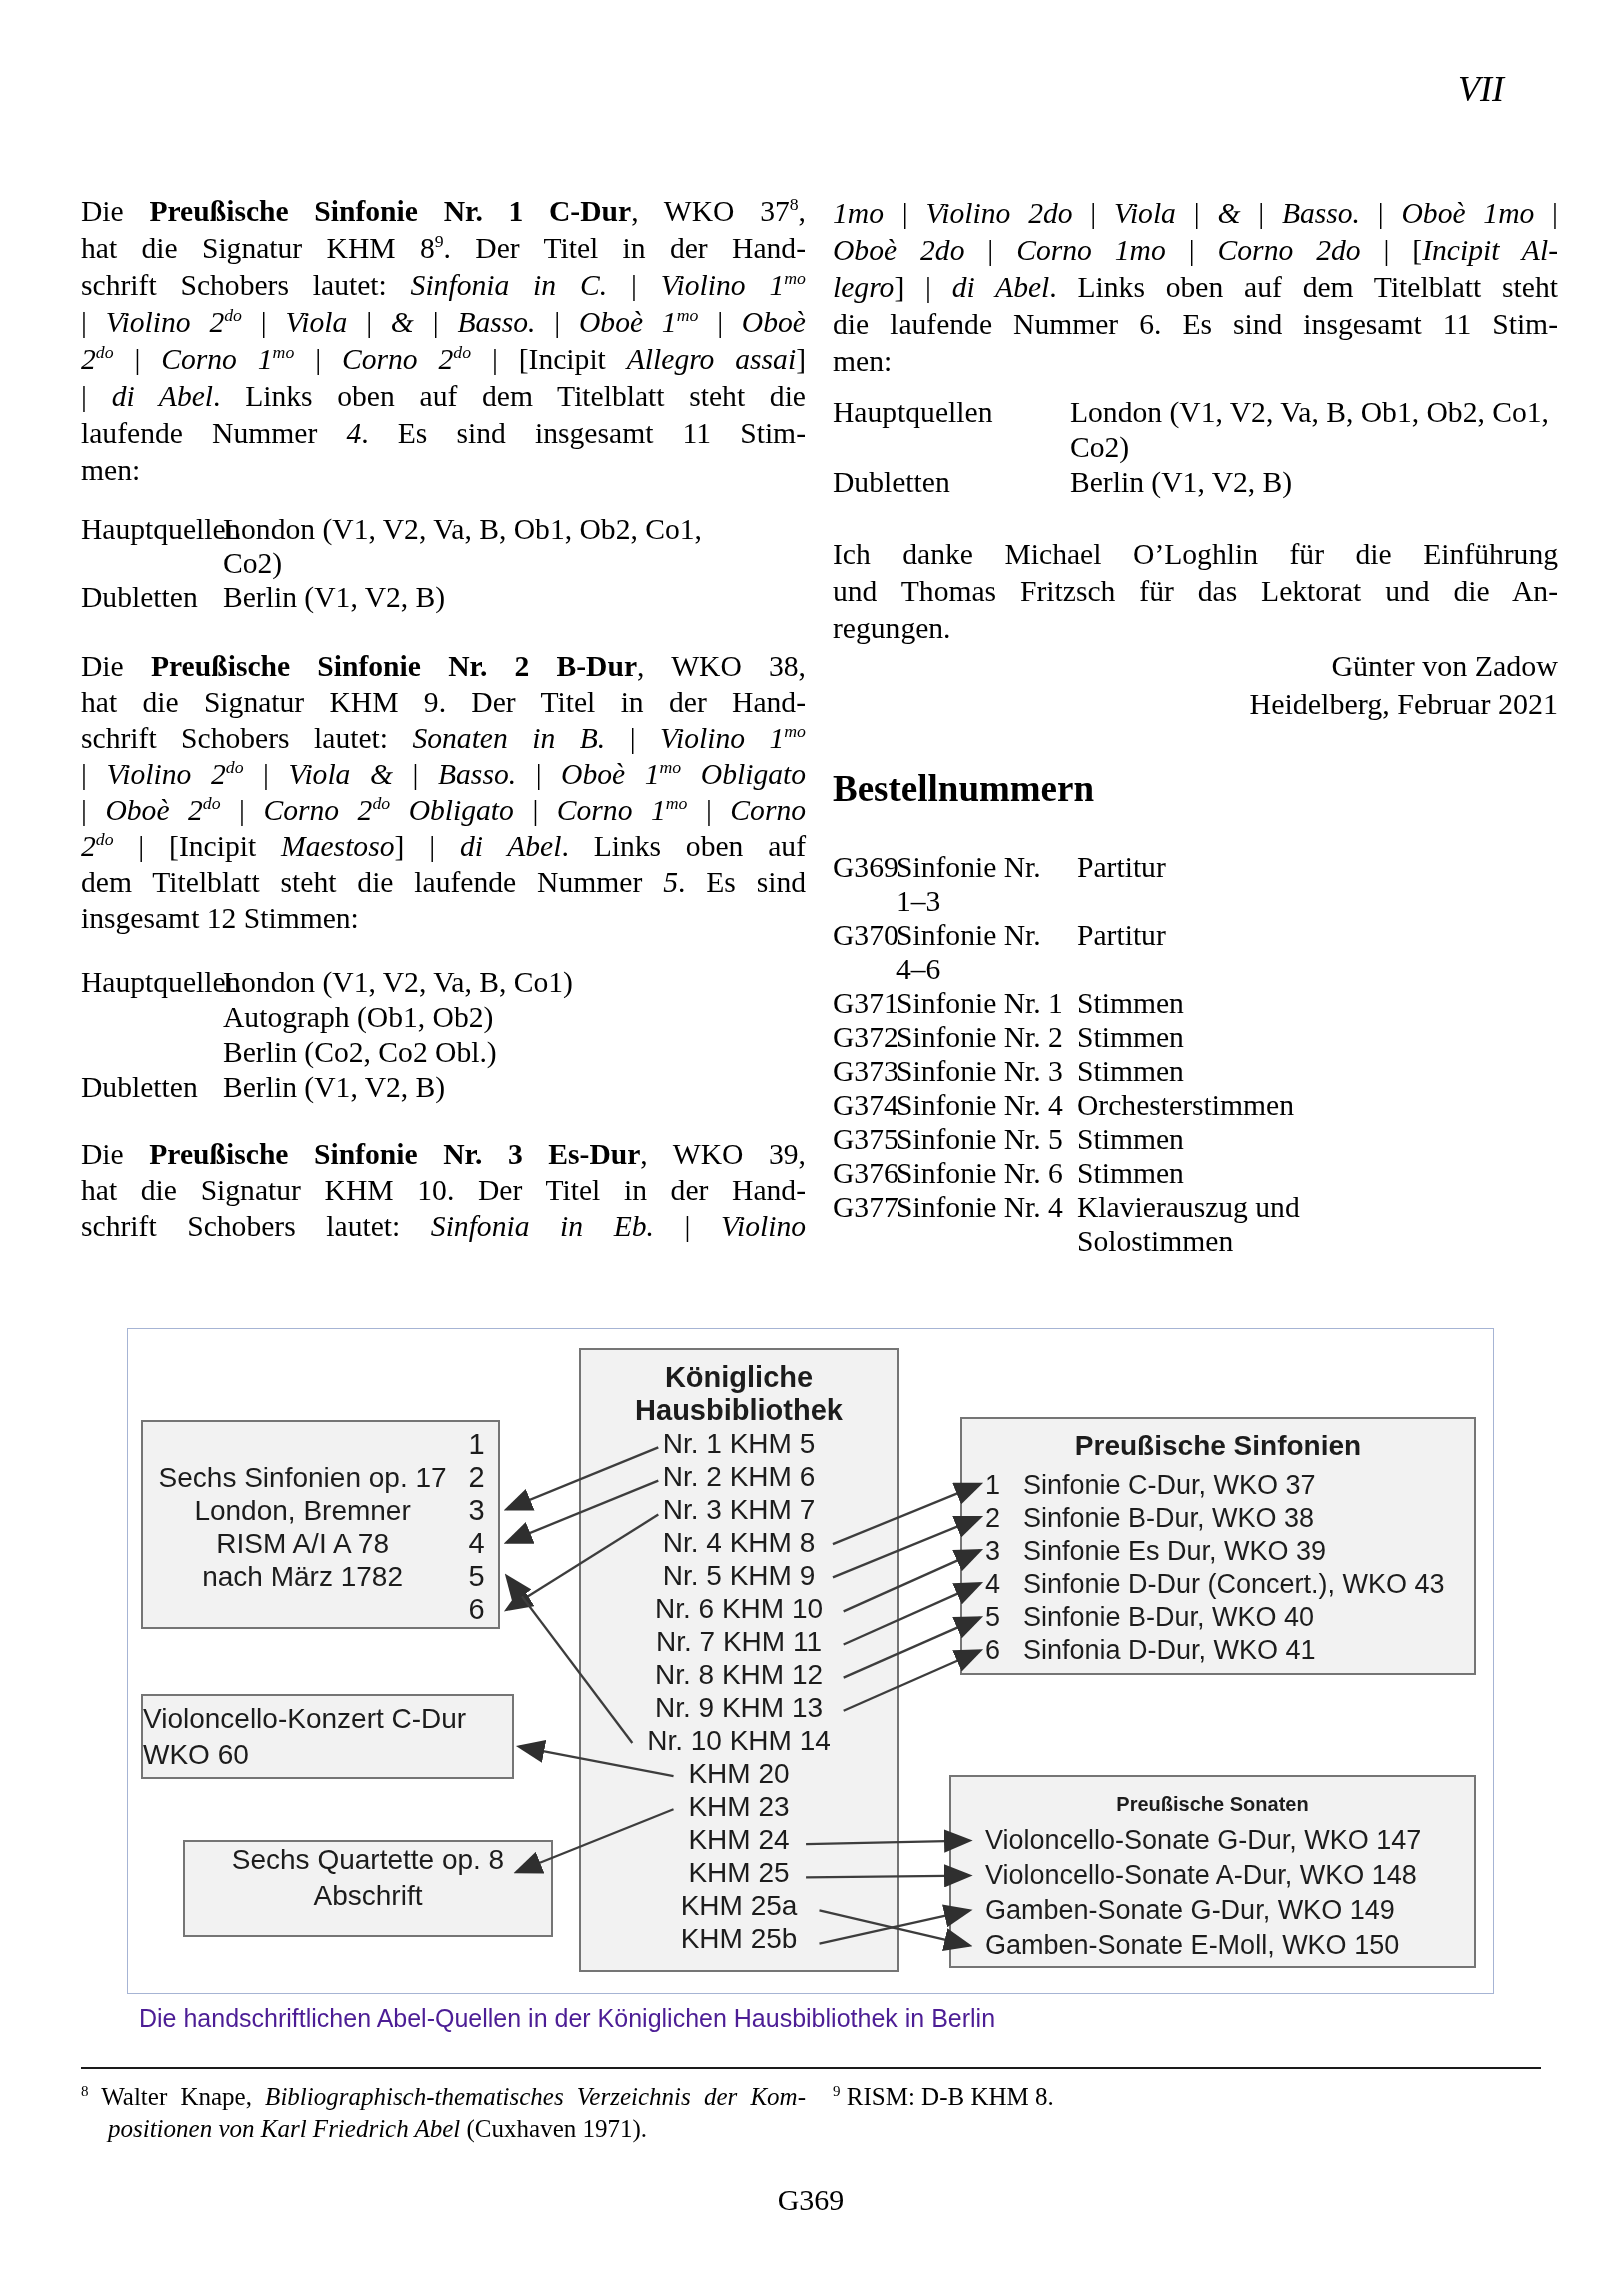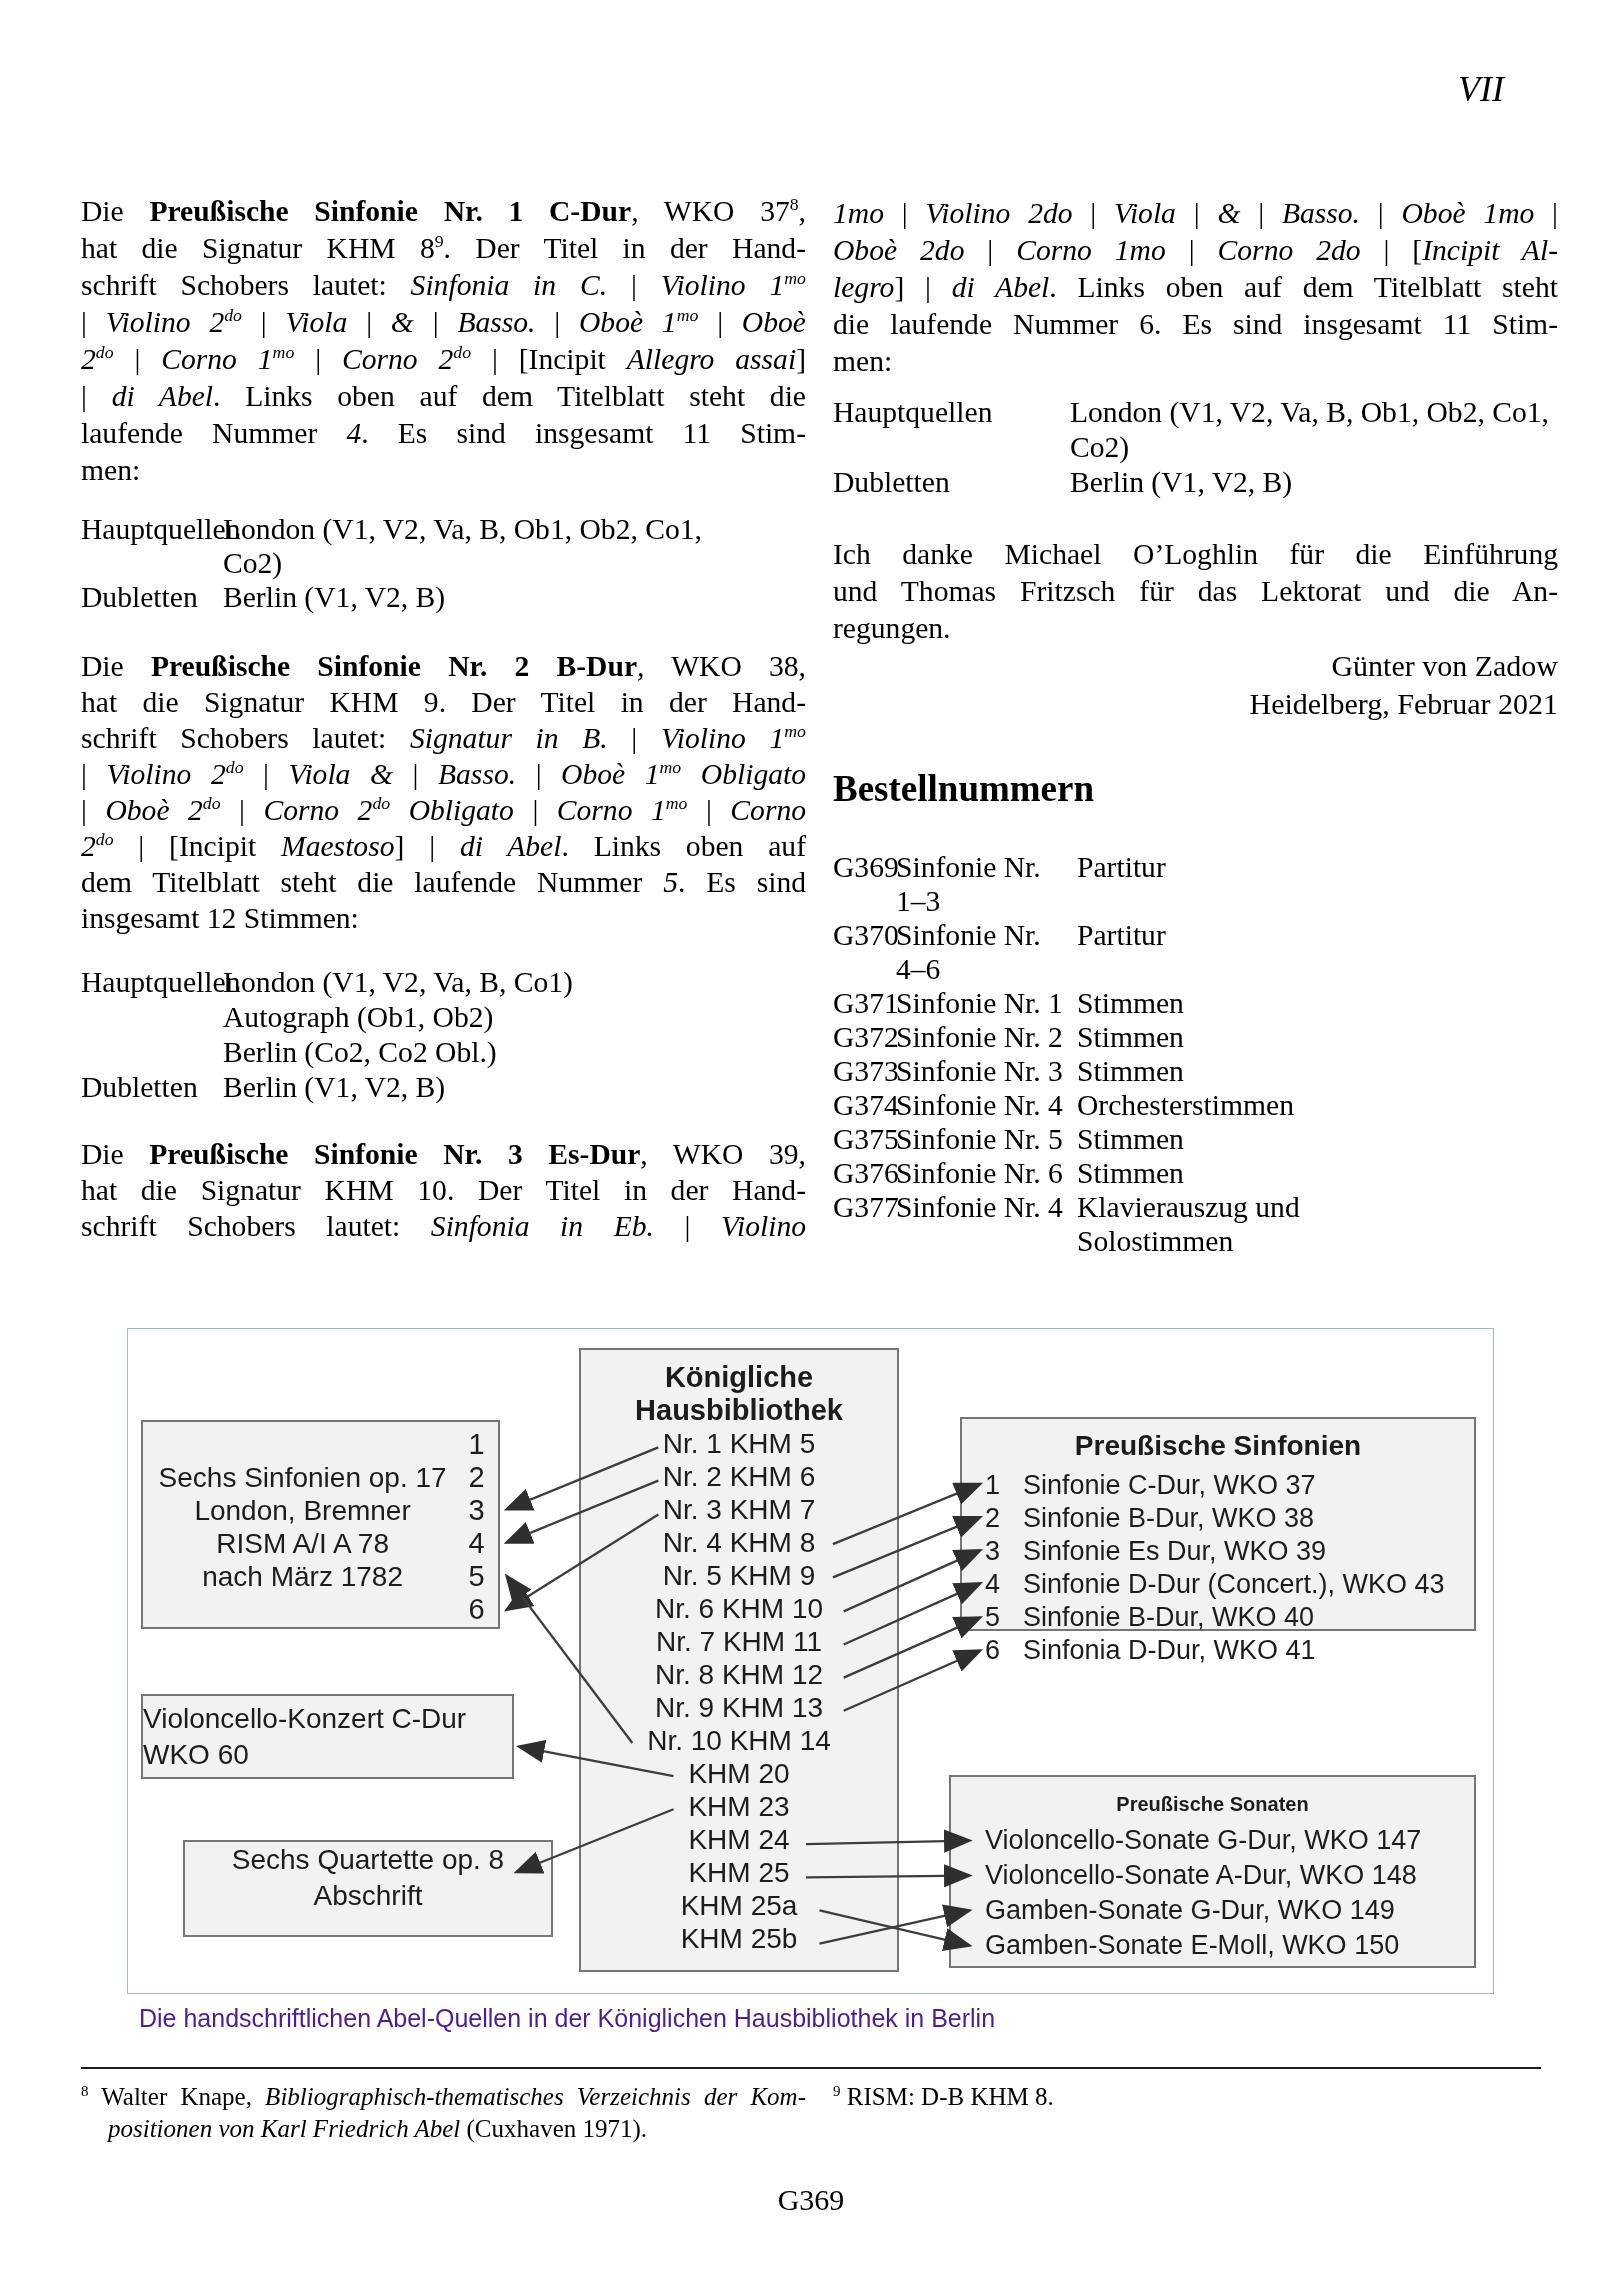--- a/index.html
+++ b/index.html
@@ -38,21 +38,21 @@
   .leftbox .numcol .ditem{height:33px;line-height:33px;}
   .leftbox .lefttext{position:absolute;top:39px;left:7.2px;right:43px;text-align:center;font-size:28px;}
   .leftbox .lefttext .ditem{height:33px;line-height:33px;}
   .cellobox{left:141px;top:1694px;width:373px;height:85px;font-size:28px;padding-top:5.4px;}
   .cellobox .ditem{height:36px;line-height:36px;}
   .quartbox{left:141px;top:1840px;width:370px;height:97px;text-align:center;font-size:28px;padding-top:0;margin-left:42px;}
   .quartbox .ditem{height:36px;line-height:36px;}
   .libbox{left:579px;top:1348px;width:320px;height:624px;padding-top:10.7px;text-align:center;}
   .libbox .dtitle{font-size:29px;line-height:33px;}
   .libbox .ditem{height:33px;line-height:33px;font-size:28px;}
-  .sinfbox{left:960px;top:1417px;width:516px;height:214px;padding-top:10.7px;}
+  .sinfbox{left:960px;top:1417px;width:516px;height:258px;padding-top:10.7px;}
   .sinfbox .dtitle{font-size:28px;line-height:32px;}
   .sinfbox .ilist{margin-top:7.2px;}
   .sinfbox .ditem{display:flex;height:33px;line-height:33px;font-size:27px;padding-left:23px;}
   .sinfbox .dnum{width:38px;flex:none;}
   .sonbox{left:949px;top:1775px;width:527px;height:193px;padding-top:10.7px;}
   .sonbox .dtitle{font-size:20px;line-height:32px;}
   .sonbox .ilist{margin-top:3px;}
   .sonbox .ditem{height:35px;line-height:35px;font-size:27px;padding-left:34px;}
   .dcaption{position:absolute;left:139px;top:2003px;font-family:"Liberation Sans","DejaVu Sans",sans-serif;
             font-size:25px;line-height:30px;color:#4c1d95;}
@@ -94,21 +94,21 @@
       <div class="trow">
         <span class="tlabel" style="width: 142px;">Dubletten</span>
         <span class="tval">
           <div>Berlin (V1, V2, B)</div>
         </span>
       </div>
     </div>
   <div class="para" style="left:81px;top:648px;--lh:36px">
       <div class="line"><span>Die </span><span class="b">Preußische Sinfonie Nr. 2 B-Dur</span><span>, WKO 38,</span></div>
       <div class="line"><span>hat die Signatur KHM 9. Der Titel in der Hand-</span></div>
-      <div class="line"><span>schrift Schobers lautet: </span><span class="i">Signatur in B.</span><span> | </span><span class="i">Violino 1</span><span class="si">mo</span></div>
+      <div class="line"><span>schrift Schobers lautet: </span><span class="i">Sonaten in B.</span><span> | </span><span class="i">Violino 1</span><span class="si">mo</span></div>
       <div class="line"><span>| </span><span class="i">Violino 2</span><span class="si">do</span><span> | </span><span class="i">Viola &amp;</span><span> | </span><span class="i">Basso.</span><span> | </span><span class="i">Oboè 1</span><span class="si">mo</span><span> </span><span class="i">Obligato</span></div>
       <div class="line"><span>| </span><span class="i">Oboè 2</span><span class="si">do</span><span> | </span><span class="i">Corno 2</span><span class="si">do</span><span> </span><span class="i">Obligato</span><span> | </span><span class="i">Corno 1</span><span class="si">mo</span><span> | </span><span class="i">Corno</span></div>
       <div class="line"><span class="i">2</span><span class="si">do</span><span> | [Incipit </span><span class="i">Maestoso</span><span>] | </span><span class="i">di Abel</span><span>. Links oben auf</span></div>
       <div class="line"><span>dem Titelblatt steht die laufende Nummer </span><span class="i">5</span><span>. Es sind</span></div>
       <div class="line nj"><span>insgesamt 12 Stimmen:</span></div>
     </div>
   <div class="srctable" style="left:81px;top:965px;--lh:35px">
       <div class="trow">
         <span class="tlabel" style="width: 142px;">Hauptquellen</span>
         <span class="tval">

